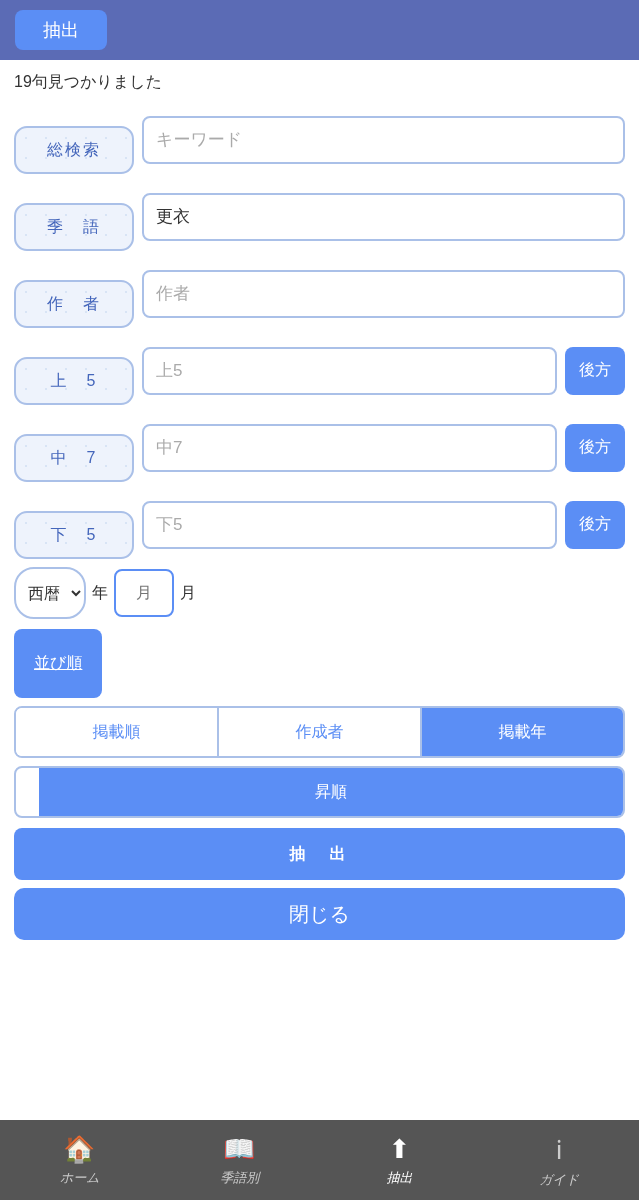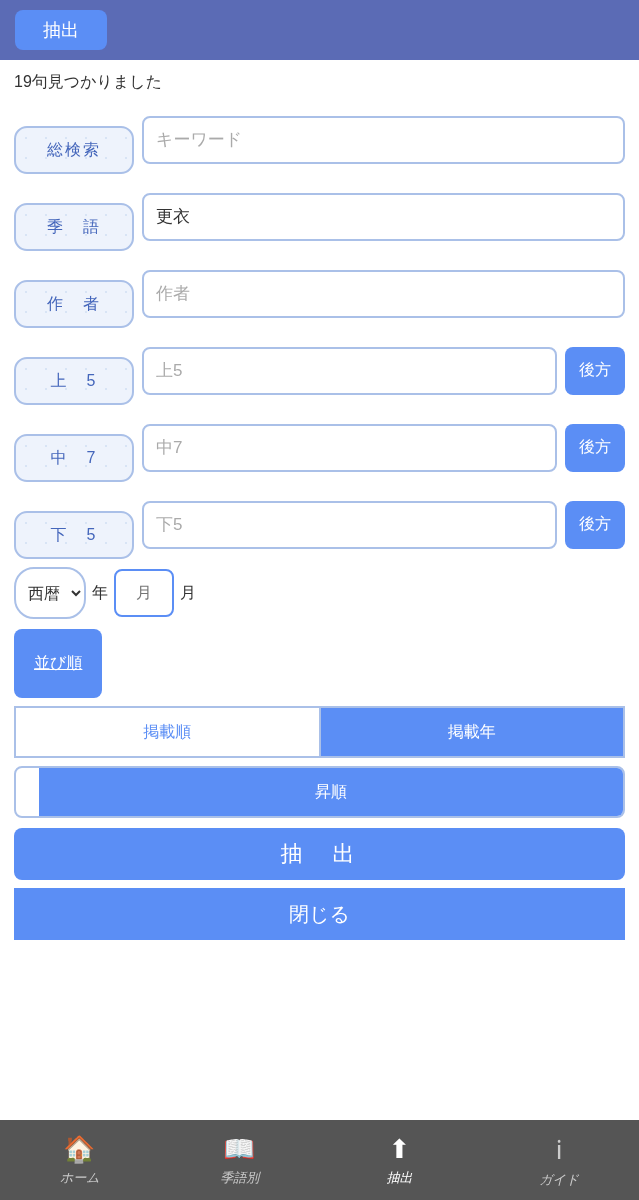--- a/index.html
+++ b/index.html
@@ -155,21 +155,21 @@
       padding: 24px 20px;
       font-size: 16px;
       margin-bottom: 8px;
       cursor: pointer;
       text-decoration: underline;
     }
 
     .sort-options {
       display: flex;
       border: 2px solid #aac0e8;
-      border-radius: 0;
+      border-radius: 8px;
       overflow: hidden;
       margin-bottom: 8px;
     }
 
     .sort-option {
       flex: 1;
       height: 48px;
       display: flex;
       align-items: center;
       justify-content: center;
@@ -221,34 +221,35 @@
     }
 
     .action-button {
       display: block;
       width: 100%;
       height: 52px;
       background: #5b8ef5;
       color: white;
       border: none;
       border-radius: 8px;
-      font-size: 22px;
+      font-size: 16px;
       letter-spacing: 4px;
       cursor: pointer;
       margin-bottom: 8px;
+      font-weight: bold;
     }
 
     .close-button {
       display: block;
       width: 100%;
       height: 52px;
       background: #5b8ef5;
       color: white;
       border: none;
-      border-radius: 0;
+      border-radius: 10px;
       font-size: 20px;
       cursor: pointer;
       margin-bottom: 8px;
     }
 
     .spacer {
       flex: 1;
       background: white;
     }
 
@@ -351,20 +352,21 @@
       <input class="date-input" type="text" placeholder="月" style="">
       <span class="date-label">月</span>
     </div>
   </div>
 
   <div class="sort-section">
     <button class="sort-label-btn">並び順</button>
 
     <div class="sort-options">
       <button class="sort-option">掲載順</button>
+      <button class="sort-option">作成者</button>
       <button class="sort-option active">掲載年</button>
     </div>
 
     <div class="order-options">
       <button class="order-option active">昇順</button>
     </div>
   </div>
 
   <button class="action-button">抽　出</button>
   <button class="close-button">閉じる</button>

